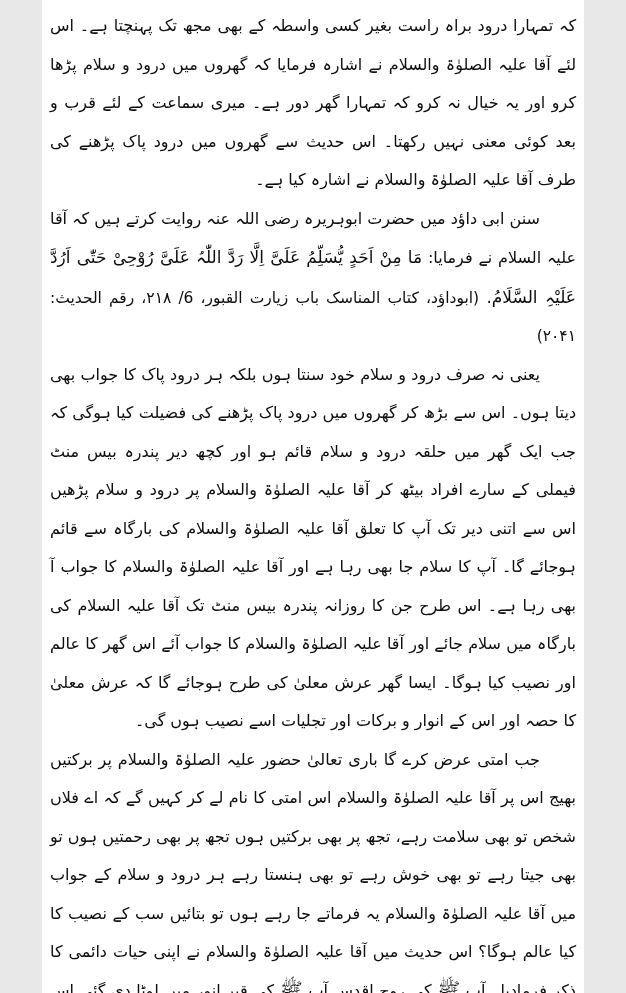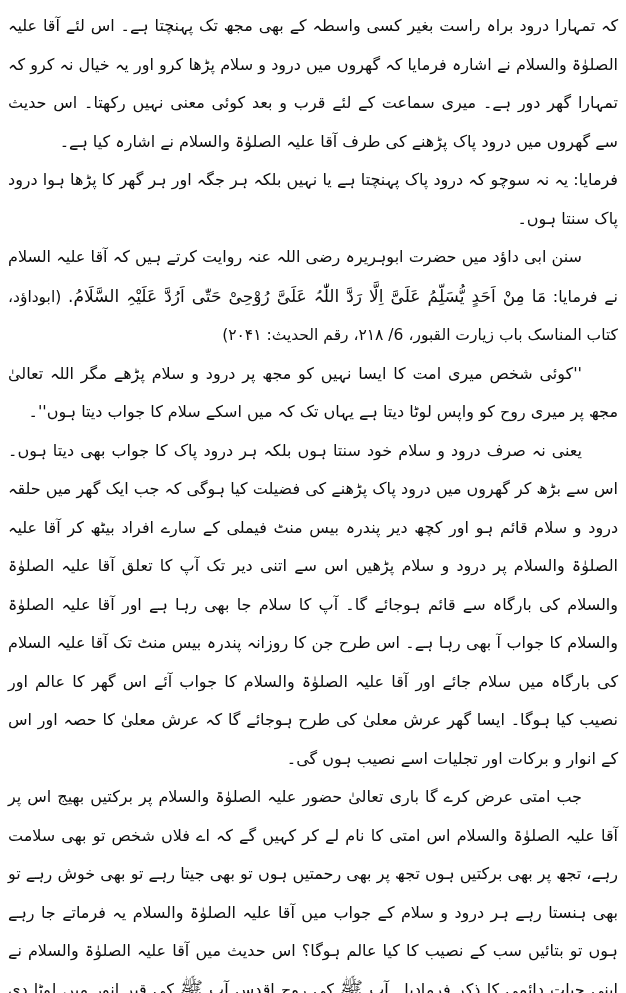--- a/index.html
+++ b/index.html
@@ -2,21 +2,21 @@
 <html lang="ur" dir="rtl"><head>
 <meta charset="utf-8">
 <style>
   html, body {
     margin: 0;
     padding: 0;
     background: #e8e8e8;
   }
   .page {
     position: relative;
-    width: 626px;
+    width: 542px;
     height: 993px;
     margin: 0 auto;
     background: #ffffff;
     box-sizing: border-box;
     padding: 7px 8px 4px 8px;
     overflow: hidden;
     direction: rtl;
     font-family: "DejaVu Sans", sans-serif;
     color: #0d0d0d;
     font-size: 16px;
@@ -43,29 +43,27 @@
     line-height: 0;
   }
 </style>
 </head>
 <body>
 
 <div class="page">
 
   <p class="para">کہ تمہارا درود براہ راست بغیر کسی واسطہ کے بھی مجھ تک پہنچتا ہے۔ اس لئے آقا علیہ الصلوٰۃ والسلام نے اشارہ فرمایا کہ گھروں میں درود و سلام پڑھا کرو اور یہ خیال نہ کرو کہ تمہارا گھر دور ہے۔ میری سماعت کے لئے قرب و بعد کوئی معنی نہیں رکھتا۔ اس حدیث سے گھروں میں درود پاک پڑھنے کی طرف آقا علیہ الصلوٰۃ والسلام نے اشارہ کیا ہے۔</p>
 
-  <p class="para">فرمایا: یہ نہ سوچو کہ درود پاک پہنچتا ہے یا نہیں بلکہ ہر جگہ اور ہر گھر کا پڑھا ہوا درود پاک سنتا ہوں۔</p>
 
   <p class="para indent">
     <span>سنن ابی داؤد میں حضرت ابوہریرہ رضی اللہ عنہ روایت کرتے ہیں کہ آقا علیہ السلام نے فرمایا: </span>
     <span class="arabic-hadith">مَا مِنْ اَحَدٍ یُّسَلِّمُ عَلَیَّ اِلَّا رَدَّ اللّٰہُ عَلَیَّ رُوْحِیْ حَتّٰی اَرُدَّ عَلَیْہِ السَّلَامُ.</span>
     <span class="hadith-reference"> (ابوداؤد، کتاب المناسک باب زیارت القبور، 6/ ۲۱۸، رقم الحدیث: ۲۰۴۱)</span>
   </p>
 
-  <p class="para indent">''کوئی شخص میری امت کا ایسا نہیں کو مجھ پر درود و سلام پڑھے مگر اللہ تعالیٰ مجھ پر میری روح کو واپس لوٹا دیتا ہے یہاں تک کہ میں اسکے سلام کا جواب دیتا ہوں''۔</p>
 
   <p class="para indent">یعنی نہ صرف درود و سلام خود سنتا ہوں بلکہ ہر درود پاک کا جواب بھی دیتا ہوں۔ اس سے بڑھ کر گھروں میں درود پاک پڑھنے کی فضیلت کیا ہوگی کہ جب ایک گھر میں حلقہ درود و سلام قائم ہو اور کچھ دیر پندرہ بیس منٹ فیملی کے سارے افراد بیٹھ کر آقا علیہ الصلوٰۃ والسلام پر درود و سلام پڑھیں اس سے اتنی دیر تک آپ کا تعلق آقا علیہ الصلوٰۃ والسلام کی بارگاہ سے قائم ہوجائے گا۔ آپ کا سلام جا بھی رہا ہے اور آقا علیہ الصلوٰۃ والسلام کا جواب آ بھی رہا ہے۔ اس طرح جن کا روزانہ پندرہ بیس منٹ تک آقا علیہ السلام کی بارگاہ میں سلام جائے اور آقا علیہ الصلوٰۃ والسلام کا جواب آئے اس گھر کا عالم اور نصیب کیا ہوگا۔ ایسا گھر عرش معلیٰ کی طرح ہوجائے گا کہ عرش معلیٰ کا حصہ اور اس کے انوار و برکات اور تجلیات اسے نصیب ہوں گی۔</p>
 
   <p class="para indent">
     <span>جب امتی عرض کرے گا باری تعالیٰ حضور علیہ الصلوٰۃ والسلام پر برکتیں بھیج اس پر آقا علیہ الصلوٰۃ والسلام اس امتی کا نام لے کر کہیں گے کہ اے فلاں شخص تو بھی سلامت رہے، تجھ پر بھی برکتیں ہوں تجھ پر بھی رحمتیں ہوں تو بھی جیتا رہے تو بھی خوش رہے تو بھی ہنستا رہے ہر درود و سلام کے جواب میں آقا علیہ الصلوٰۃ والسلام یہ فرماتے جا رہے ہوں تو بتائیں سب کے نصیب کا کیا عالم ہوگا؟ اس حدیث میں آقا علیہ الصلوٰۃ والسلام نے اپنی حیات دائمی کا ذکر فرمادیا۔ آپ </span>
     <span class="sall-icon">ﷺ</span>
     <span> کی روح اقدس آپ </span>
     <span class="sall-icon">ﷺ</span>
     <span> کی قبر انور میں لوٹا دی گئی اس لئے لوٹا دی گئی کہ 24 گھنٹے کوئی نہ کوئی آقا علیہ الصلوٰۃ والسلام پر درود پاک پڑھتا رہتا ہے۔</span>
   </p>

